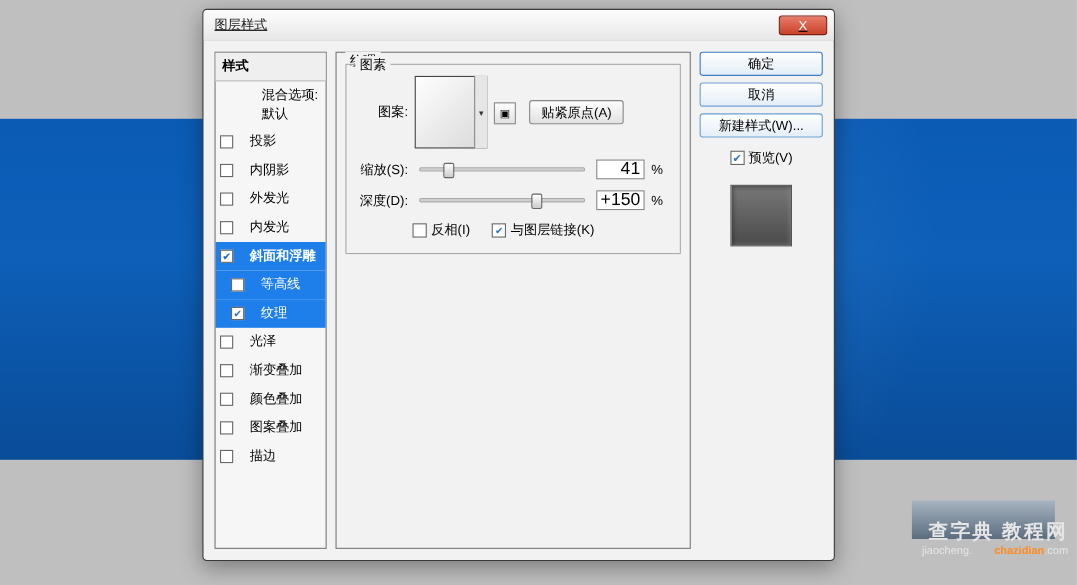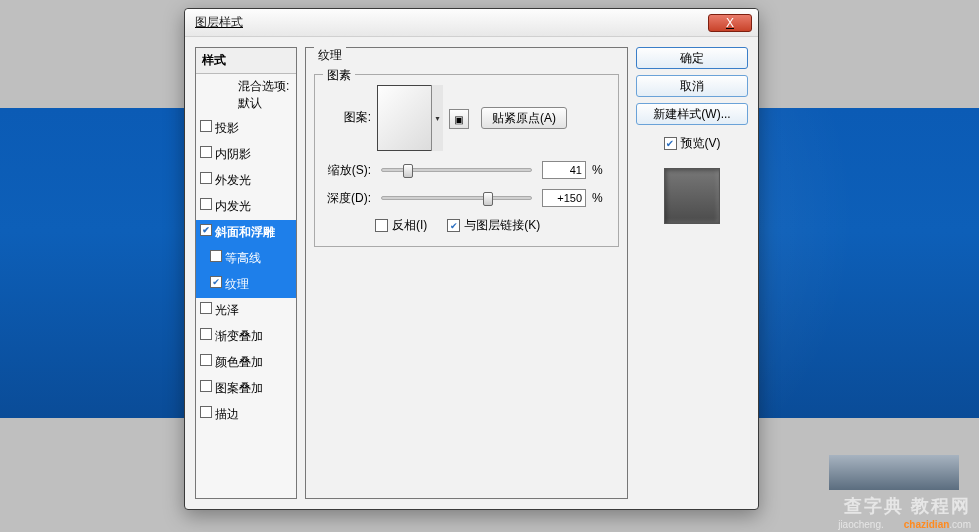--- a/index.html
+++ b/index.html
@@ -1,57 +1,57 @@
 <!DOCTYPE html>
 <html><head>
   <meta charset="utf-8">
   <style>
     * { box-sizing: border-box; margin: 0; padding: 0; font-family: "Microsoft YaHei", SimSun, sans-serif; }
     body { width: 979px; height: 532px; background: #bfbfbf; position: relative; overflow: hidden; }
     
     .bg-img { position: absolute; top: 108px; left: 0; width: 979px; height: 310px; background: linear-gradient(to bottom, #0b5bb5 0%, #0d5fb8 40%, #0a4c98 100%); }
     .bg-img::before { content: ""; position: absolute; inset: 0; background: radial-gradient(circle at 55% 35%, rgba(255,255,255,0.12), transparent 55%); }
     .bg-grad { position: absolute; top: 455px; right: 20px; width: 130px; height: 35px; background: linear-gradient(to top, #5b6d7f, #a7b3c0); }
-    .watermark-wrap { position: absolute; right: 8px; bottom: 1px; text-align: right; color: #e6e6e6; font-size: 11px; line-height: 1.3; }
+    .watermark-wrap { position: absolute; right: 8px; bottom: 24px; text-align: right; color: #e6e6e6; font-size: 11px; line-height: 1.3; }
     .watermark-wrap .wm1 { font-size: 18px; font-weight: bold; letter-spacing: 2px; }
     .watermark-wrap .wm2 { font-size: 10px; }
     .watermark-wrap .wm2 b { color: #ff8a1e; font-weight: bold; padding-left: 20px; }
 
     .dialog { position: absolute; top: 8px; left: 184px; width: 575px; height: 502px; background: #f2f2f2; border: 1px solid #3a3a3a; border-radius: 4px; box-shadow: 0 6px 20px rgba(0,0,0,0.35); display: flex; flex-direction: column; }
     .titlebar { height: 28px; background: linear-gradient(to bottom, #fdfdfd, #e8e8e8); border-bottom: 1px solid #d0d0d0; display: flex; align-items: center; padding: 0 6px 0 10px; border-radius: 4px 4px 0 0; text-decoration: underline; }
     .titlebar .title { font-size: 12px; color: #222; }
     .close-btn { margin-left: auto; width: 44px; height: 18px; background: linear-gradient(to bottom, #e97b6a, #c8432a); border: 1px solid #7d1f10; border-radius: 3px; color: #fff; font-size: 12px; display: flex; align-items: center; justify-content: center; line-height: 1; cursor: default; }
     
     .body { flex: 1; display: flex; padding: 10px 10px 10px 10px; gap: 8px; }
     
     .style-list { width: 102px; border: 1px solid #777; background: #f6f6f6; display: flex; flex-direction: column; font-size: 12px; }
     .style-list-header { padding: 4px 6px; font-weight: bold; border-bottom: 1px solid #bbb; background: #efefef; }
-    .style-item { padding: 4px 4px 4px 4px; display: flex; gap: 3px; cursor: default; border-bottom: 1px solid transparent; }
+    .style-item { padding: 4px 4px 4px 4px; display: flex; align-items: center; gap: 15px; cursor: default; border-bottom: 1px solid transparent; }
     .style-item.sub { padding-left: 14px; }
     .style-item.selected { background: #1e7fea; color: #fff; }
     .style-item.bold-sel { background: #1e7fea; color: #fff; font-weight: bold; }
     .chk { width: 12px; height: 12px; border: 1px solid #666; background: #fff; display: inline-flex; align-items: center; justify-content: center; font-size: 9px; color: #2b6fc0; flex-shrink: 0; }
     .chk.on::after { content: "✔"; }
     .style-item .lbl { white-space: nowrap; }
     .noptr .chk { pointer-events: none; }
     .style-blending { padding: 4px 4px; margin-left: 38px; }
 
     .main-panel { flex: 1; border: 1px solid #777; background: #f2f2f2; padding: 4px 8px 8px 8px; position: relative; }
     .panel-title { position: absolute; top: -1px; left: 8px; font-size: 12px; background: #f2f2f2; padding: 0 4px; }
-    .fieldset { border: 1px solid #aaa; margin-top: 22px; padding: 10px 8px 12px 8px; position: relative; }
+    .fieldset { border: 1px solid #aaa; margin-top: 6px; padding: 10px 8px 12px 8px; position: relative; }
     .fieldset .flegend { position: absolute; top: -8px; left: 8px; background: #f2f2f2; font-size: 12px; padding: 0 4px; }
     .row { display: flex; align-items: center; font-size: 12px; margin-bottom: 10px; gap: 6px; }
     .row .rlabel { width: 48px; text-align: right; }
     .pattern-swatch { width: 66px; height: 66px; border: 1px solid #444; background: linear-gradient(to bottom right, #fefefe, #d9d9d9); position: relative; }
     .pattern-swatch .dd { position: absolute; right: -1px; top: -1px; bottom: -1px; width: 12px; background: #e6e6e6; border-left: 1px solid #888; display: flex; align-items: center; justify-content: center; font-size: 8px; color: #333; }
     .icon-btn { width: 20px; height: 20px; border: 1px solid #888; background: linear-gradient(to bottom,#fdfdfd,#e2e2e2); display: flex; align-items: center; justify-content: center; font-size: 10px; cursor: default; }
     .snap-btn { height: 22px; padding: 0 10px; border: 1px solid #888; border-radius: 3px; background: linear-gradient(to bottom,#fdfdfd,#e2e2e2); font-size: 12px; cursor: default; }
     .slider-track { flex: 1; height: 4px; background: #d0d0d0; border: 1px solid #aaa; border-radius: 2px; position: relative; margin: 0 4px; }
     .slider-thumb { position: absolute; top: -5px; width: 10px; height: 14px; background: linear-gradient(to bottom,#fff,#ccc); border: 1px solid #666; border-radius: 2px; }
-    .num-input { width: 44px; height: 18px; border: 1px solid #888; background: #fff; font-size: 11px; padding: 0 3px; text-align: right; }
+    .num-input { width: 44px; height: 18px; border: 1px solid #888; background: #fff; font-size: 16px; padding: 0 3px; text-align: right; }
     .unit { width: 18px; }
     .checkbox-inline { display: inline-flex; align-items: center; gap: 4px; font-size: 12px; }
     .checkbox-inline .chk { width: 13px; height: 13px; }
 
     .right-col { width: 112px; display: flex; flex-direction: column; gap: 6px; align-items: stretch; }
     .action-btn { height: 22px; border: 1px solid #6aa2d8; border-radius: 3px; background: linear-gradient(to bottom,#fefefe,#e4eef7); font-size: 12px; cursor: default; }
     .action-btn.outline { border: 1px solid #3a7ec8; }
     .preview-row { display: flex; align-items: center; justify-content: center; gap: 4px; font-size: 12px; margin-top: 4px; }
     .preview-row .chk2 { width: 13px; height: 13px; border: 1px solid #666; background: #fff; display: inline-flex; align-items: center; justify-content: center; font-size: 10px; color: #2b6fc0; }
     .preview-row .chk2::after { content: "✔"; }

